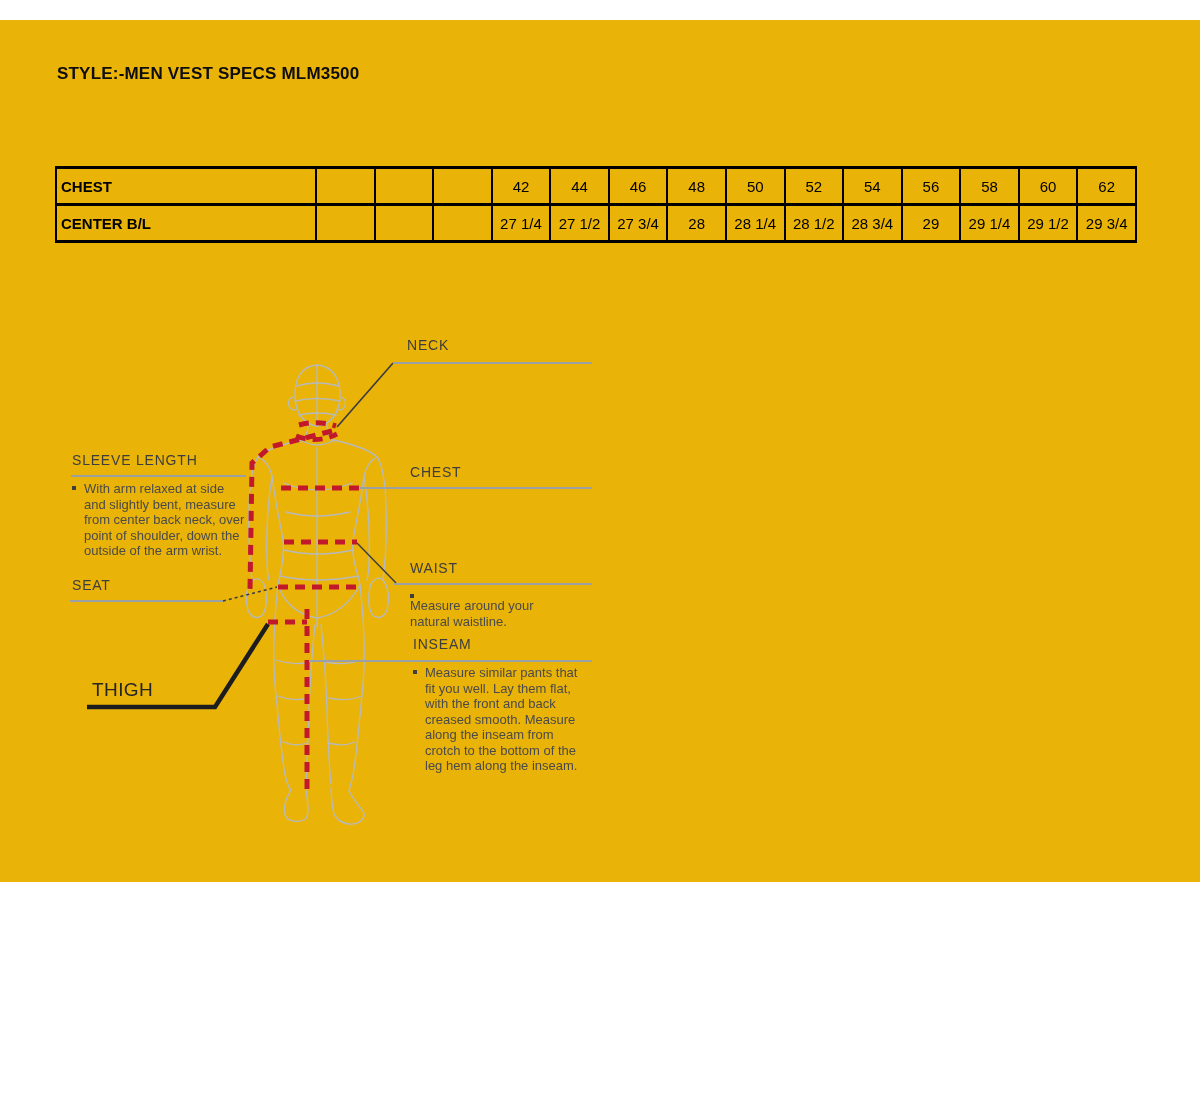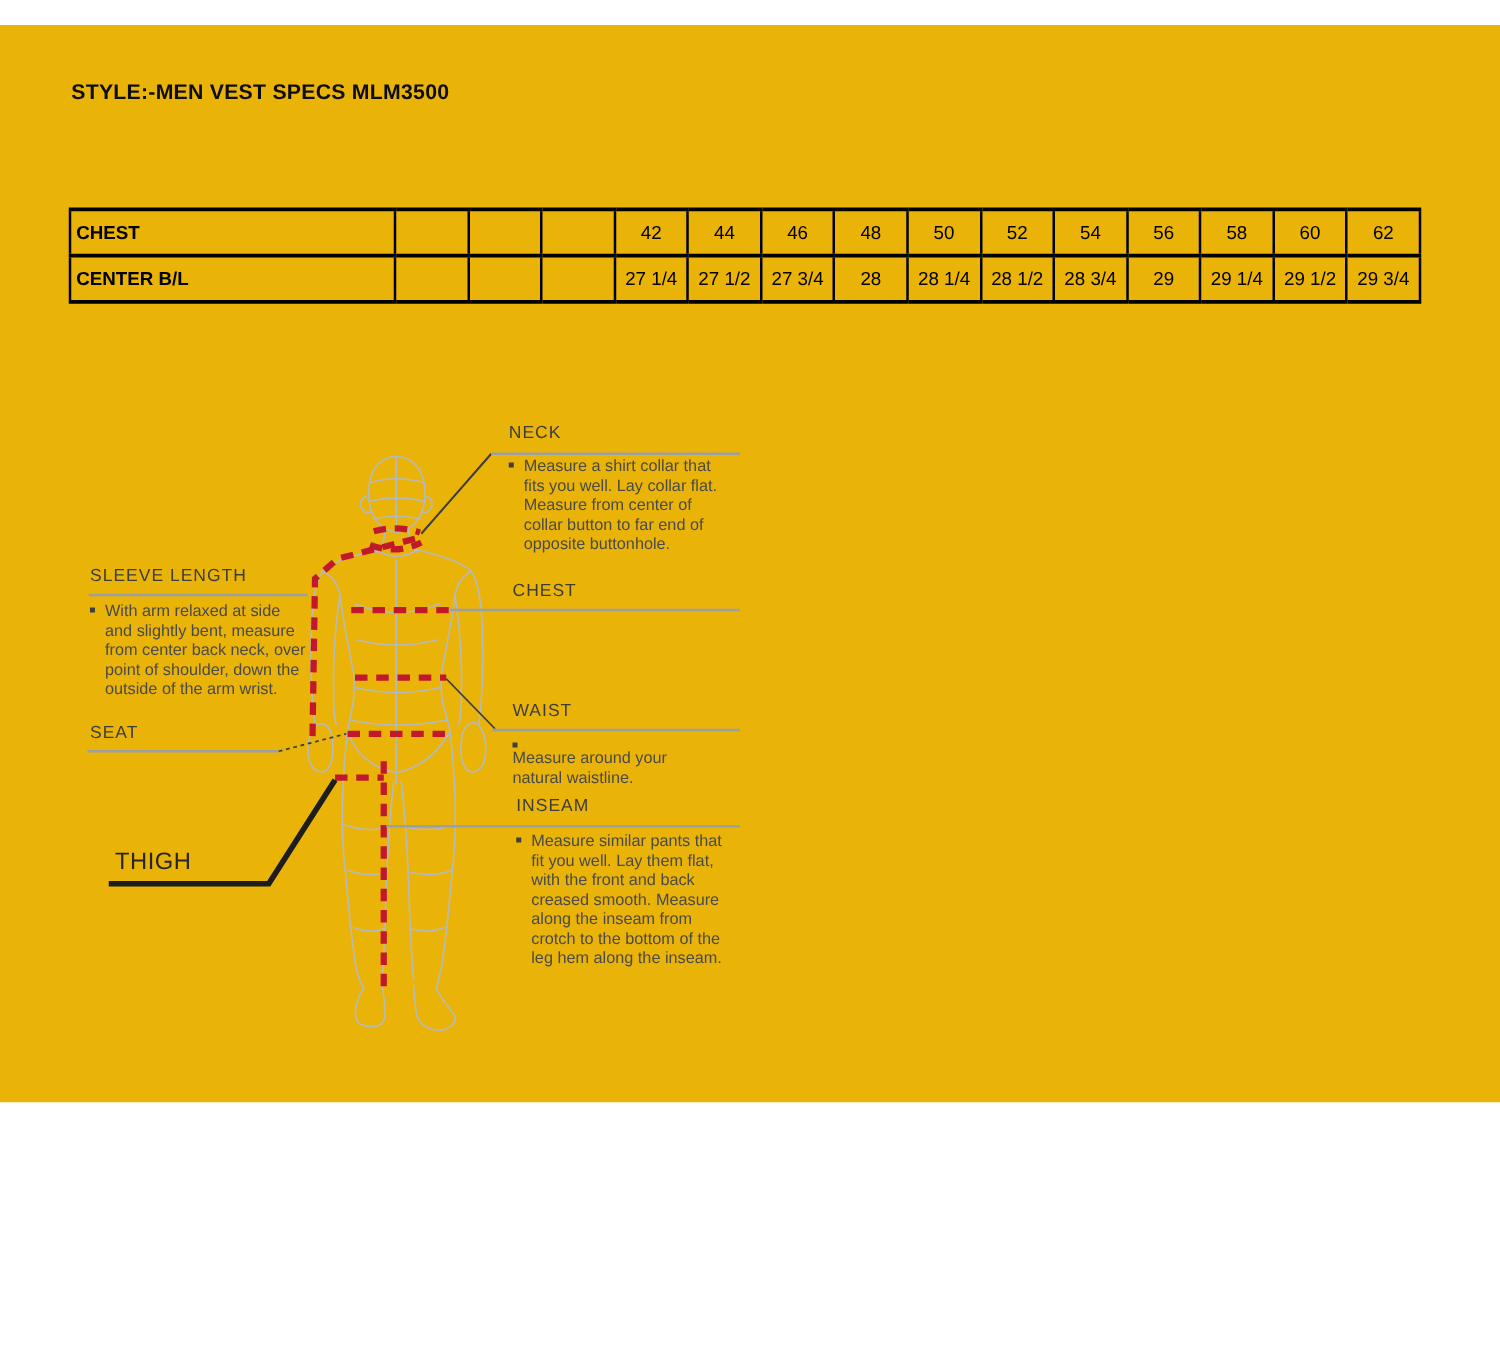--- a/index.html
+++ b/index.html
@@ -186,28 +186,20 @@
         <path d="M357,523 L396,563" stroke="#3c3c3c" stroke-width="1.4"></path>
         <path d="M394,564 L592,564" stroke="#9aa0a3" stroke-width="2"></path>
         <path d="M70,581 L223,581" stroke="#9aa0a3" stroke-width="2"></path>
         <path d="M223,581 L277,567" stroke="#3c3c3c" stroke-width="1.4" stroke-dasharray="3 3"></path>
         <path d="M309,641 L592,641" stroke="#9aa0a3" stroke-width="2"></path>
         <path d="M87,687 L215,687 L268,604" stroke="#1d1d1d" stroke-width="4.5"></path>
       </g>
     </svg>
 
     <div class="sec-title" style="left:352px; top:7px;">NECK</div>
-    <div class="sec-desc" style="left:352px; top:35px;">
-      <span class="bullet-sq"></span>
-      <span class="desc-text">Measure a shirt collar that
-fits you well. Lay collar flat.
-Measure from center of
-collar button to far end of
-opposite buttonhole.</span>
-    </div>
 
     <div class="sec-title" style="left:17px; top:122px;">SLEEVE LENGTH</div>
     <div class="sec-desc" style="left:17px; top:151px;">
       <span class="bullet-sq"></span>
       <span class="desc-text">With arm relaxed at side
 and slightly bent, measure
 from center back neck, over
 point of shoulder, down the
 outside of the arm wrist.</span>
     </div>

